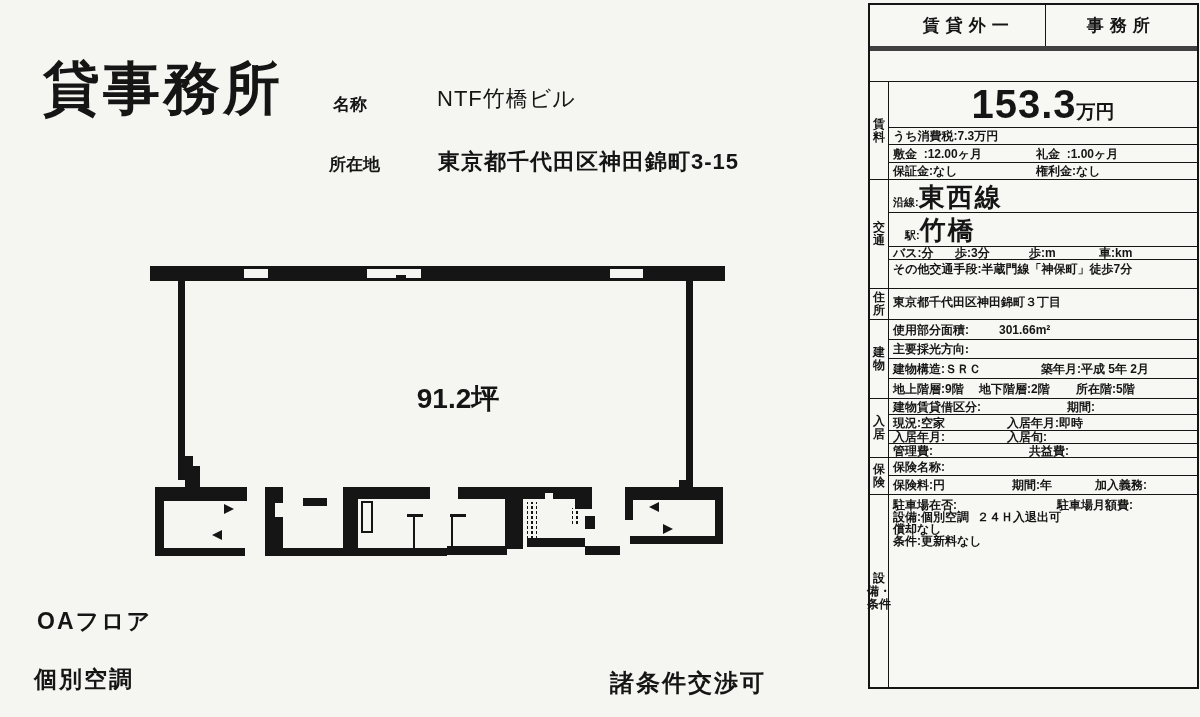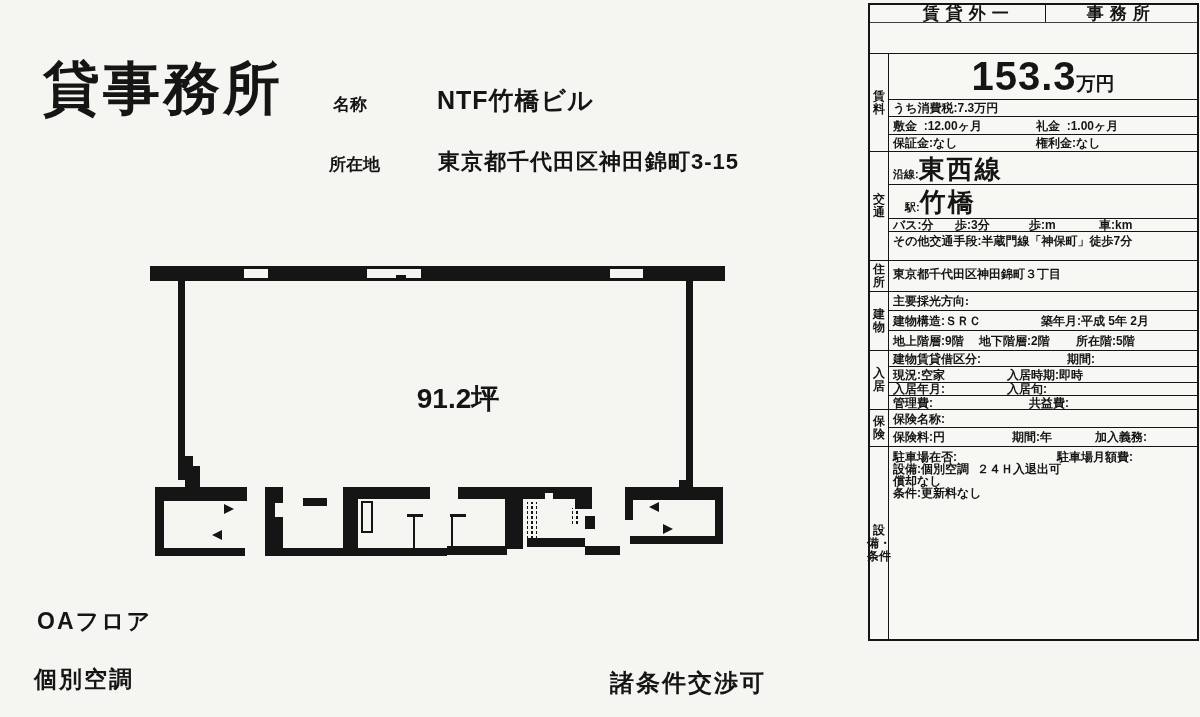--- a/index.html
+++ b/index.html
@@ -8,31 +8,31 @@
     background:#f5f5f1;color:#151515;
     font-family:"Liberation Sans","DejaVu Sans",sans-serif;
   }
   .abs{position:absolute;}
   
   .doc-title{
     font-family:"Liberation Serif","DejaVu Serif",serif;
     font-size:57px;font-weight:700;letter-spacing:3px;line-height:1;
   }
   .lbl{font-size:17px;font-weight:700;}
-  .name-val{font-size:25px;font-weight:700;letter-spacing:1px;}
+  .name-val{font-size:22px;font-weight:400;letter-spacing:1px;}
   .addr-val{font-size:22px;font-weight:600;letter-spacing:1px;}
   .foot{font-size:23px;font-weight:700;letter-spacing:2px;}
   
   .spec{
     position:absolute;left:868px;top:3px;width:331px;
     border:2px solid #151515;background:#f7f7f3;
     font-size:12px;font-weight:600;box-sizing:border-box;
   }
   .spec *{box-sizing:border-box;}
-  .hdr{display:flex;height:18px;border-bottom:1px solid #404040;padding-left:23px;}
+  .hdr{display:flex;height:46px;border-bottom:5px solid #404040;padding-left:23px;}
   .hdr-cell{flex:1;display:flex;align-items:center;justify-content:center;
     font-size:17px;font-weight:700;letter-spacing:6px;}
   .hdr-cell:first-child{border-right:1px solid #151515;}
   .empty-row{height:31px;border-bottom:1px solid #151515;}
   .sec{display:flex;border-bottom:1px solid #151515;}
   .sec:last-child{border-bottom:none;}
   .sec-label{width:19px;border-right:1px solid #151515;display:flex;
     align-items:center;justify-content:center;text-align:center;
     word-break:break-all;line-height:13px;font-size:12px;padding:1px 3px;}
   .sec-content{flex:1;display:flex;flex-direction:column;min-width:0;}
@@ -180,20 +180,24 @@
     <div class="sec-content">
       <div class="t-row" style="height:30px;">
         <span class="p" style="left:4px;top:13px;">東京都千代田区神田錦町３丁目</span>
       </div>
     </div>
   </div>
 
   <div class="sec">
     <div class="sec-label">建物</div>
     <div class="sec-content">
+      <div class="t-row" style="height:20px;">
+        <span class="p" style="left:4px;">使用部分面積:</span>
+        <span class="p" style="left:110px;">301.66m²</span>
+      </div>
       <div class="t-row" style="height:19px;font-family:Liberation Serif, serif;">
         <span class="p" style="left:4px;">主要採光方向:</span>
       </div>
       <div class="t-row" style="height:20px;">
         <span class="p" style="left:4px;">建物構造:ＳＲＣ</span>
         <span class="p" style="left:152px;">築年月:平成 5年 2月</span>
       </div>
       <div class="t-row" style="height:19px;">
         <span class="p" style="left:4px;">地上階層:9階</span>
         <span class="p" style="left:90px;">地下階層:2階</span>
@@ -204,21 +208,21 @@
 
   <div class="sec">
     <div class="sec-label">入居</div>
     <div class="sec-content">
       <div class="t-row" style="height:16px;">
         <span class="p" style="left:4px;">建物賃貸借区分:</span>
         <span class="p" style="left:178px;">期間:</span>
       </div>
       <div class="t-row" style="height:16px;">
         <span class="p" style="left:4px;">現況:空家</span>
-        <span class="p" style="left:118px;">入居時期:即時</span>
+        <span class="p" style="left:118px;">入居年月:即時</span>
       </div>
       <div class="t-row" style="height:13px;">
         <span class="p" style="left:4px;">入居年月:</span>
         <span class="p" style="left:118px;">入居旬:</span>
       </div>
       <div class="t-row" style="height:13px;">
         <span class="p" style="left:4px;">管理費:</span>
         <span class="p" style="left:140px;">共益費:</span>
       </div>
     </div>

